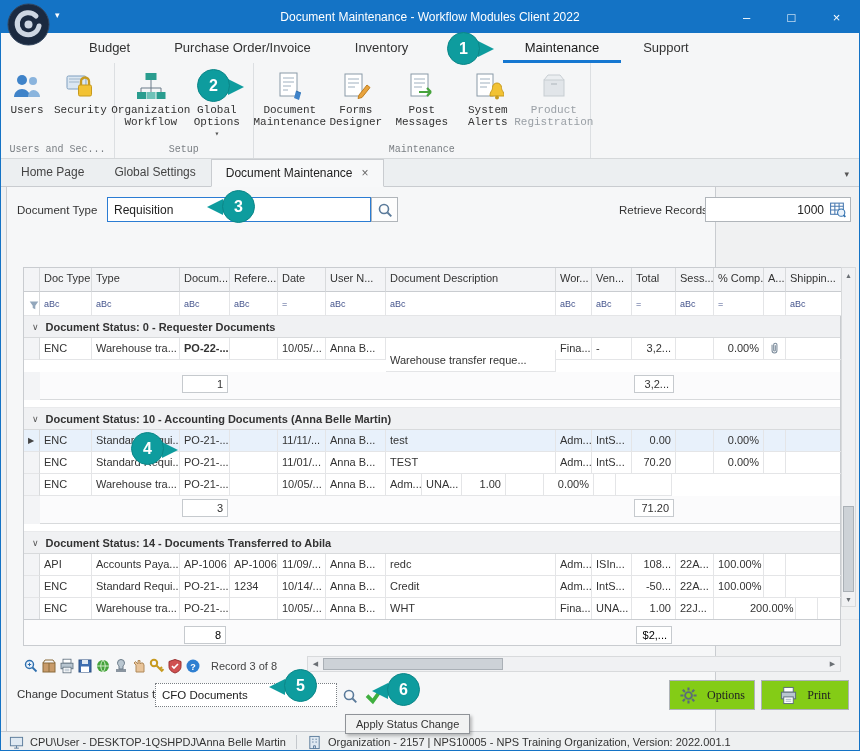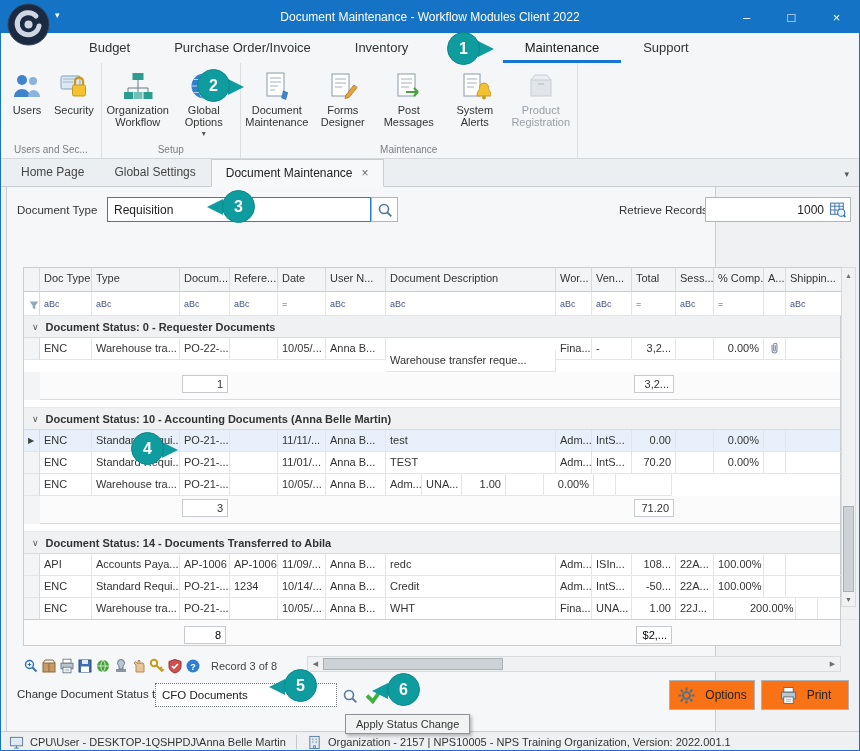--- a/index.html
+++ b/index.html
@@ -15,21 +15,21 @@
 .logo{position:absolute;left:6px;top:2px;width:43px;height:43px;z-index:30;}
 .logo svg{width:100%;height:100%;}
 .logo-caret{position:absolute;left:54px;top:9px;color:#fff;font-size:9px;z-index:30;}
 
 
 .menubar{position:absolute;left:0;top:32px;width:100%;height:30px;background:#f5f6f7;display:flex;align-items:stretch;padding-left:66px;}
 .menu-tab{padding:7px 22px 5px;font-size:13px;color:#333;border-bottom:3px solid transparent;white-space:nowrap;}
 .menu-tab.active{color:#1a1a1a;border-bottom-color:#1577d1;}
 
 
-.ribbon{position:absolute;left:0;top:62px;width:100%;height:96px;background:#f5f6f7;border-bottom:1px solid #d5d8da;display:flex;}
+.ribbon{position:absolute;left:0;top:62px;width:100%;height:96px;background:#f5f6f7;border-bottom:1px solid #d5d8da;display:flex;font-family:Liberation Mono, monospace;}
 .ribbon-group{display:flex;flex-direction:column;border-right:1px solid #dcdfe2;padding:0 3px;}
 .rg-buttons{display:flex;flex:1;align-items:flex-start;padding-top:4px;}
 .rg-label{height:16px;text-align:center;font-size:10px;color:#7a7f84;line-height:15px;}
 .ribbon-btn{min-width:46px;max-width:66px;display:flex;flex-direction:column;align-items:center;padding:3px 4px 0;font-size:11px;color:#333;text-align:center;line-height:1.12;}
 .ribbon-btn.disabled{color:#9aa0a6;}
 .ribbon-btn .ric{width:32px;height:32px;margin-bottom:2px;display:block;}
 .ric svg{width:100%;height:100%;}
 .rb-caret{font-size:8px;color:#555;margin-top:1px;}
 
 
@@ -90,21 +90,21 @@
 
 .ftools{position:absolute;left:16px;top:470px;height:18px;display:flex;gap:2px;align-items:center;}
 .mini{width:16px;height:16px;}
 .mini svg{width:100%;height:100%;}
 .rectext{position:absolute;left:204px;top:473px;font-size:11px;color:#444;}
 .csl{position:absolute;left:10px;top:501px;font-size:11.5px;color:#333;}
 .csi{position:absolute;left:148px;top:496px;width:182px;height:24px;border:1px dotted #7a7f84;background:#fff;font-size:11.5px;padding:0 6px;font-family:"Liberation Sans",sans-serif;color:#222;}
 .csmag{left:333px;top:499px;width:20px;height:19px;border:none;background:transparent;}
 .cscheck{position:absolute;left:356px;top:496px;width:23px;height:23px;}
 .tooltip{position:absolute;left:338px;top:527px;background:#f1f2f2;border:1px solid #8f9398;padding:3px 10px;font-size:11px;color:#333;box-shadow:2px 2px 3px rgba(0,0,0,.25);z-index:40;white-space:nowrap;}
-.btn{position:absolute;display:flex;align-items:center;justify-content:center;gap:9px;background:#f97316;border:1px solid #aeb3b8;font-size:12px;color:#222;}
+.btn{position:absolute;display:flex;align-items:center;justify-content:center;gap:9px;background:#84cc16;border:1px solid #aeb3b8;font-size:12px;color:#222;font-family:Liberation Serif, serif;}
 .optbtn{left:662px;top:493px;width:86px;height:30px;}
 .prnbtn{left:754px;top:493px;width:88px;height:30px;}
 .bic{width:19px;height:19px;}
 .bic svg{width:100%;height:100%;}
 
 
 .statusbar{position:absolute;left:0;top:730px;width:100%;height:21px;background:#eef0f1;border-top:1px solid #c9ccd0;display:flex;align-items:center;gap:6px;padding:0 8px;font-size:11px;color:#333;}
 .sb-sep{width:1px;height:14px;background:#c4c8cc;margin:0 4px;}
 .sbic{width:15px;height:15px;}
 .sbic svg{width:100%;height:100%;}
@@ -312,21 +312,21 @@
           <div class="g-cell " style="width: 56px;">aBc</div>
         </div>
         <div class="g-row g-group">
           <span class="chev">∨</span>
           <span>Document Status: 0 - Requester Documents</span>
         </div>
         <div class="g-row g-data">
           <div class="g-cell ind" style="width: 16px;"></div>
           <div class="g-cell " style="width: 52px;">ENC</div>
           <div class="g-cell " style="width: 88px;">Warehouse tra...</div>
-          <div class="g-cell " style="width: 50px;">PO-22-...</div>
+          <div class="g-cell " style="width: 50px; font-weight: bold;">PO-22-...</div>
           <div class="g-cell " style="width: 48px;"></div>
           <div class="g-cell " style="width: 48px;">10/05/...</div>
           <div class="g-cell " style="width: 60px;">Anna B...</div>
           <div class="g-cell " style="width: 170px; margin-top: 12px;">Warehouse transfer reque...</div>
           <div class="g-cell " style="width: 36px;">Fina...</div>
           <div class="g-cell " style="width: 40px;">-</div>
           <div class="g-cell num" style="width: 44px;">3,2...</div>
           <div class="g-cell " style="width: 38px;"></div>
           <div class="g-cell num" style="width: 50px;">0.00%</div>
           <div class="g-cell " style="width: 22px;"><span class="ic" style="width: 13px; height: 13px;"><svg viewBox="0 0 16 16">

